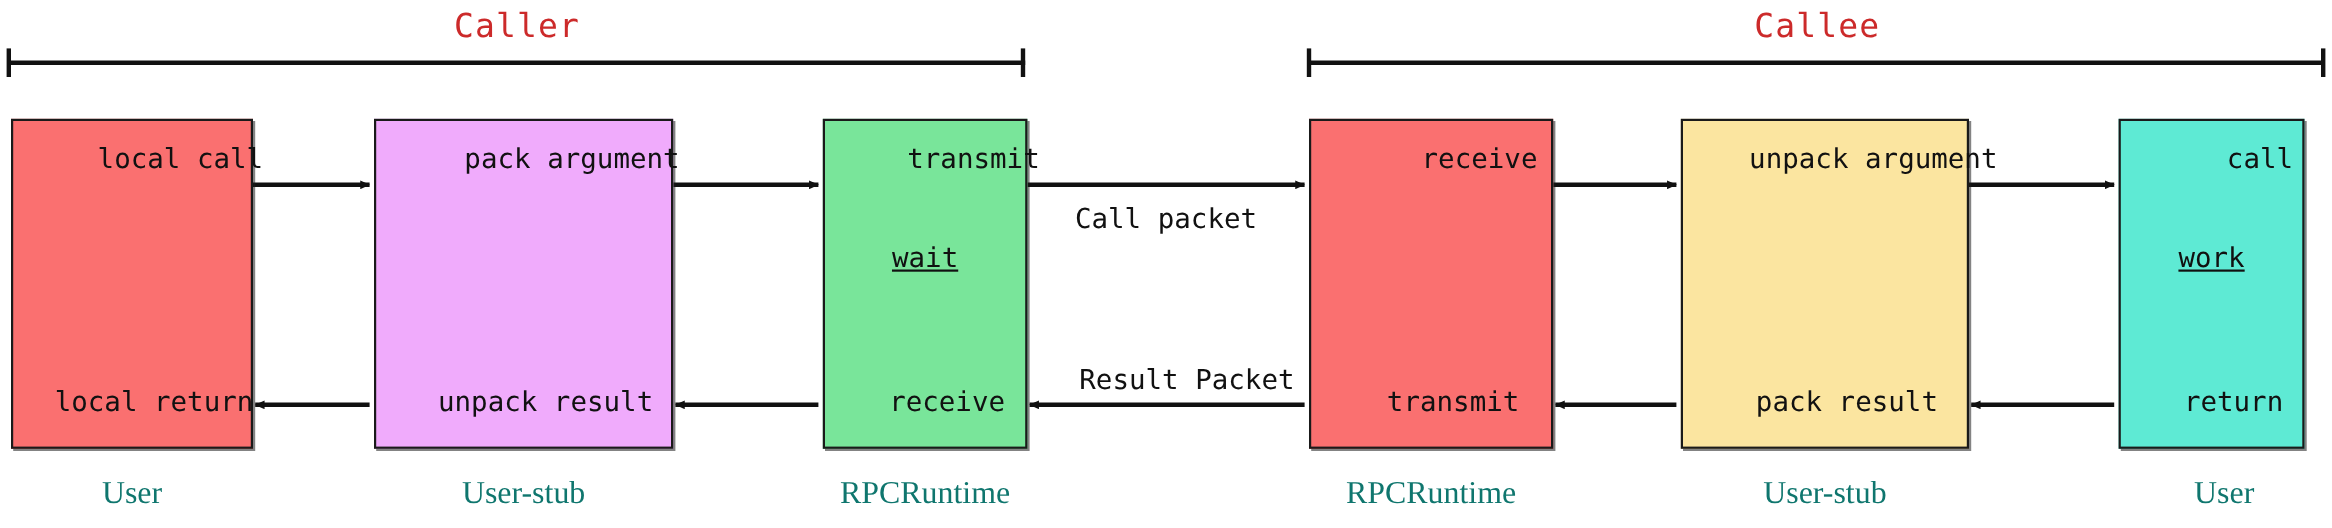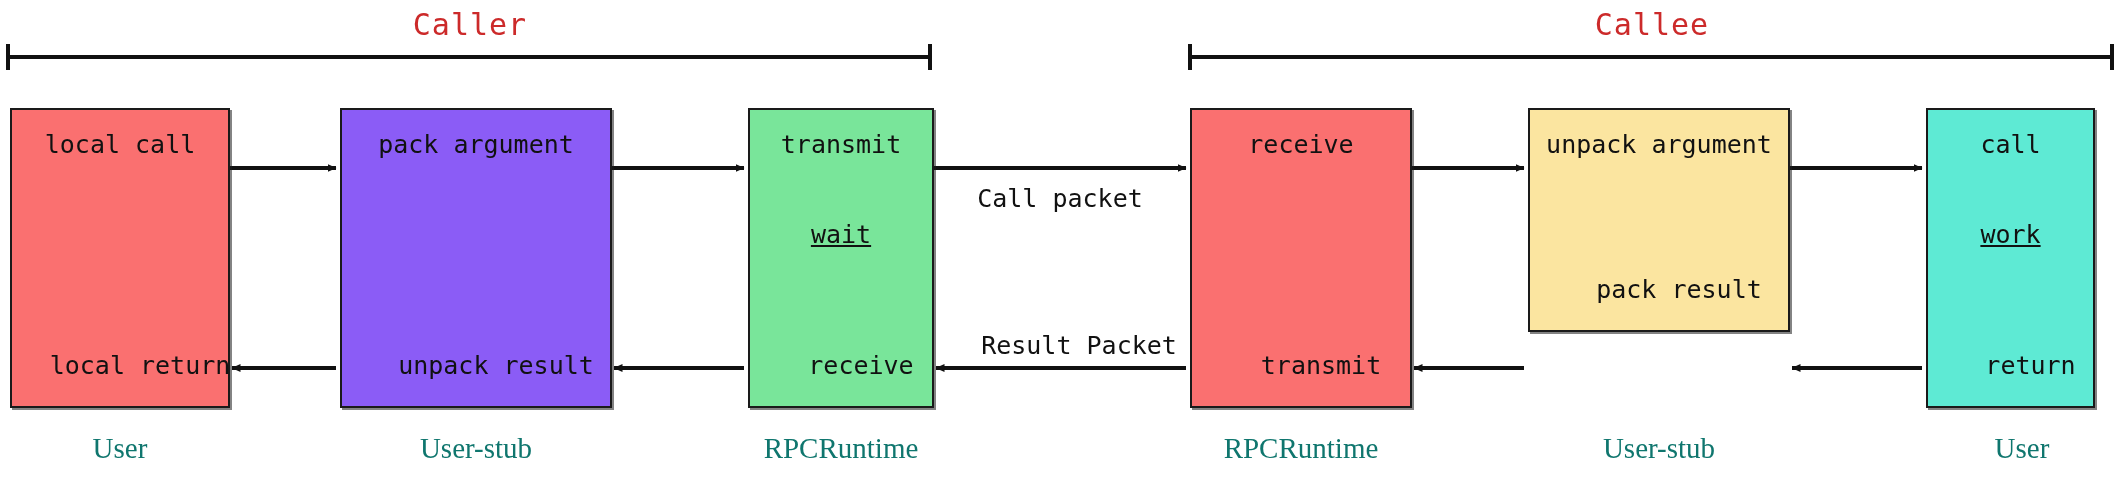--- a/index.html
+++ b/index.html
@@ -43,21 +43,21 @@
     position: absolute;
     left: 0;
     width: 100%;
     text-align: center;
     font-family: "DejaVu Sans Mono", "Liberation Mono", monospace;
     font-size: 25px;
     color: #111111;
     white-space: nowrap;
     line-height: 1;
   }
-  .slot.top    { top: 22px; }
+  .slot.top    { top: 22px; padding-left: 44px; }
   .slot.mid    { top: 112px; text-decoration: underline; }
   .slot.bottom { bottom: 28px; margin-left: 20px; }
 
   
   .col-caption {
     position: absolute;
     font-family: Liberation Serif, serif;
     font-size: 29px;
     color: #0f766e;
     white-space: nowrap;
@@ -148,37 +148,37 @@
   </svg>
 
   <div class="group-title" style="left:470px; top:10px;">Caller</div>
   <div class="group-title" style="left:1652px; top:10px;text-align:center;">Callee</div>
 
   <div class="pbox" style="left:10px; top:108px; width:220px; height:300px; background:#fa7070;">
     <div class="slot top">local call</div>
     <div class="slot bottom">local return</div>
   </div>
 
-  <div class="pbox" style="left:340px; top:108px; width:272px; height:300px; background:#8b5cf6;">
+  <div class="pbox" style="left:340px; top:108px; width:272px; height:300px; background:#f0abfc;">
     <div class="slot top">pack argument</div>
     <div class="slot bottom">unpack result</div>
   </div>
 
   <div class="pbox" style="left:748px; top:108px; width:186px; height:300px; background:#79e59a;">
     <div class="slot top">transmit</div>
     <div class="slot mid">wait</div>
     <div class="slot bottom">receive</div>
   </div>
 
   <div class="pbox" style="left:1190px; top:108px; width:222px; height:300px; background:#fa7070;">
     <div class="slot top">receive</div>
     <div class="slot bottom">transmit</div>
   </div>
 
-  <div class="pbox" style="left:1528px; top:108px; width:262px; height:224px; background:#fbe5a0;">
+  <div class="pbox" style="left:1528px; top:108px; width:262px; height:300px; background:#fbe5a0;">
     <div class="slot top">unpack argument</div>
     <div class="slot bottom">pack result</div>
   </div>
 
   <div class="pbox" style="left:1926px; top:108px; width:169px; height:300px; background:#5eead4;">
     <div class="slot top">call</div>
     <div class="slot mid">work</div>
     <div class="slot bottom">return</div>
   </div>
 

